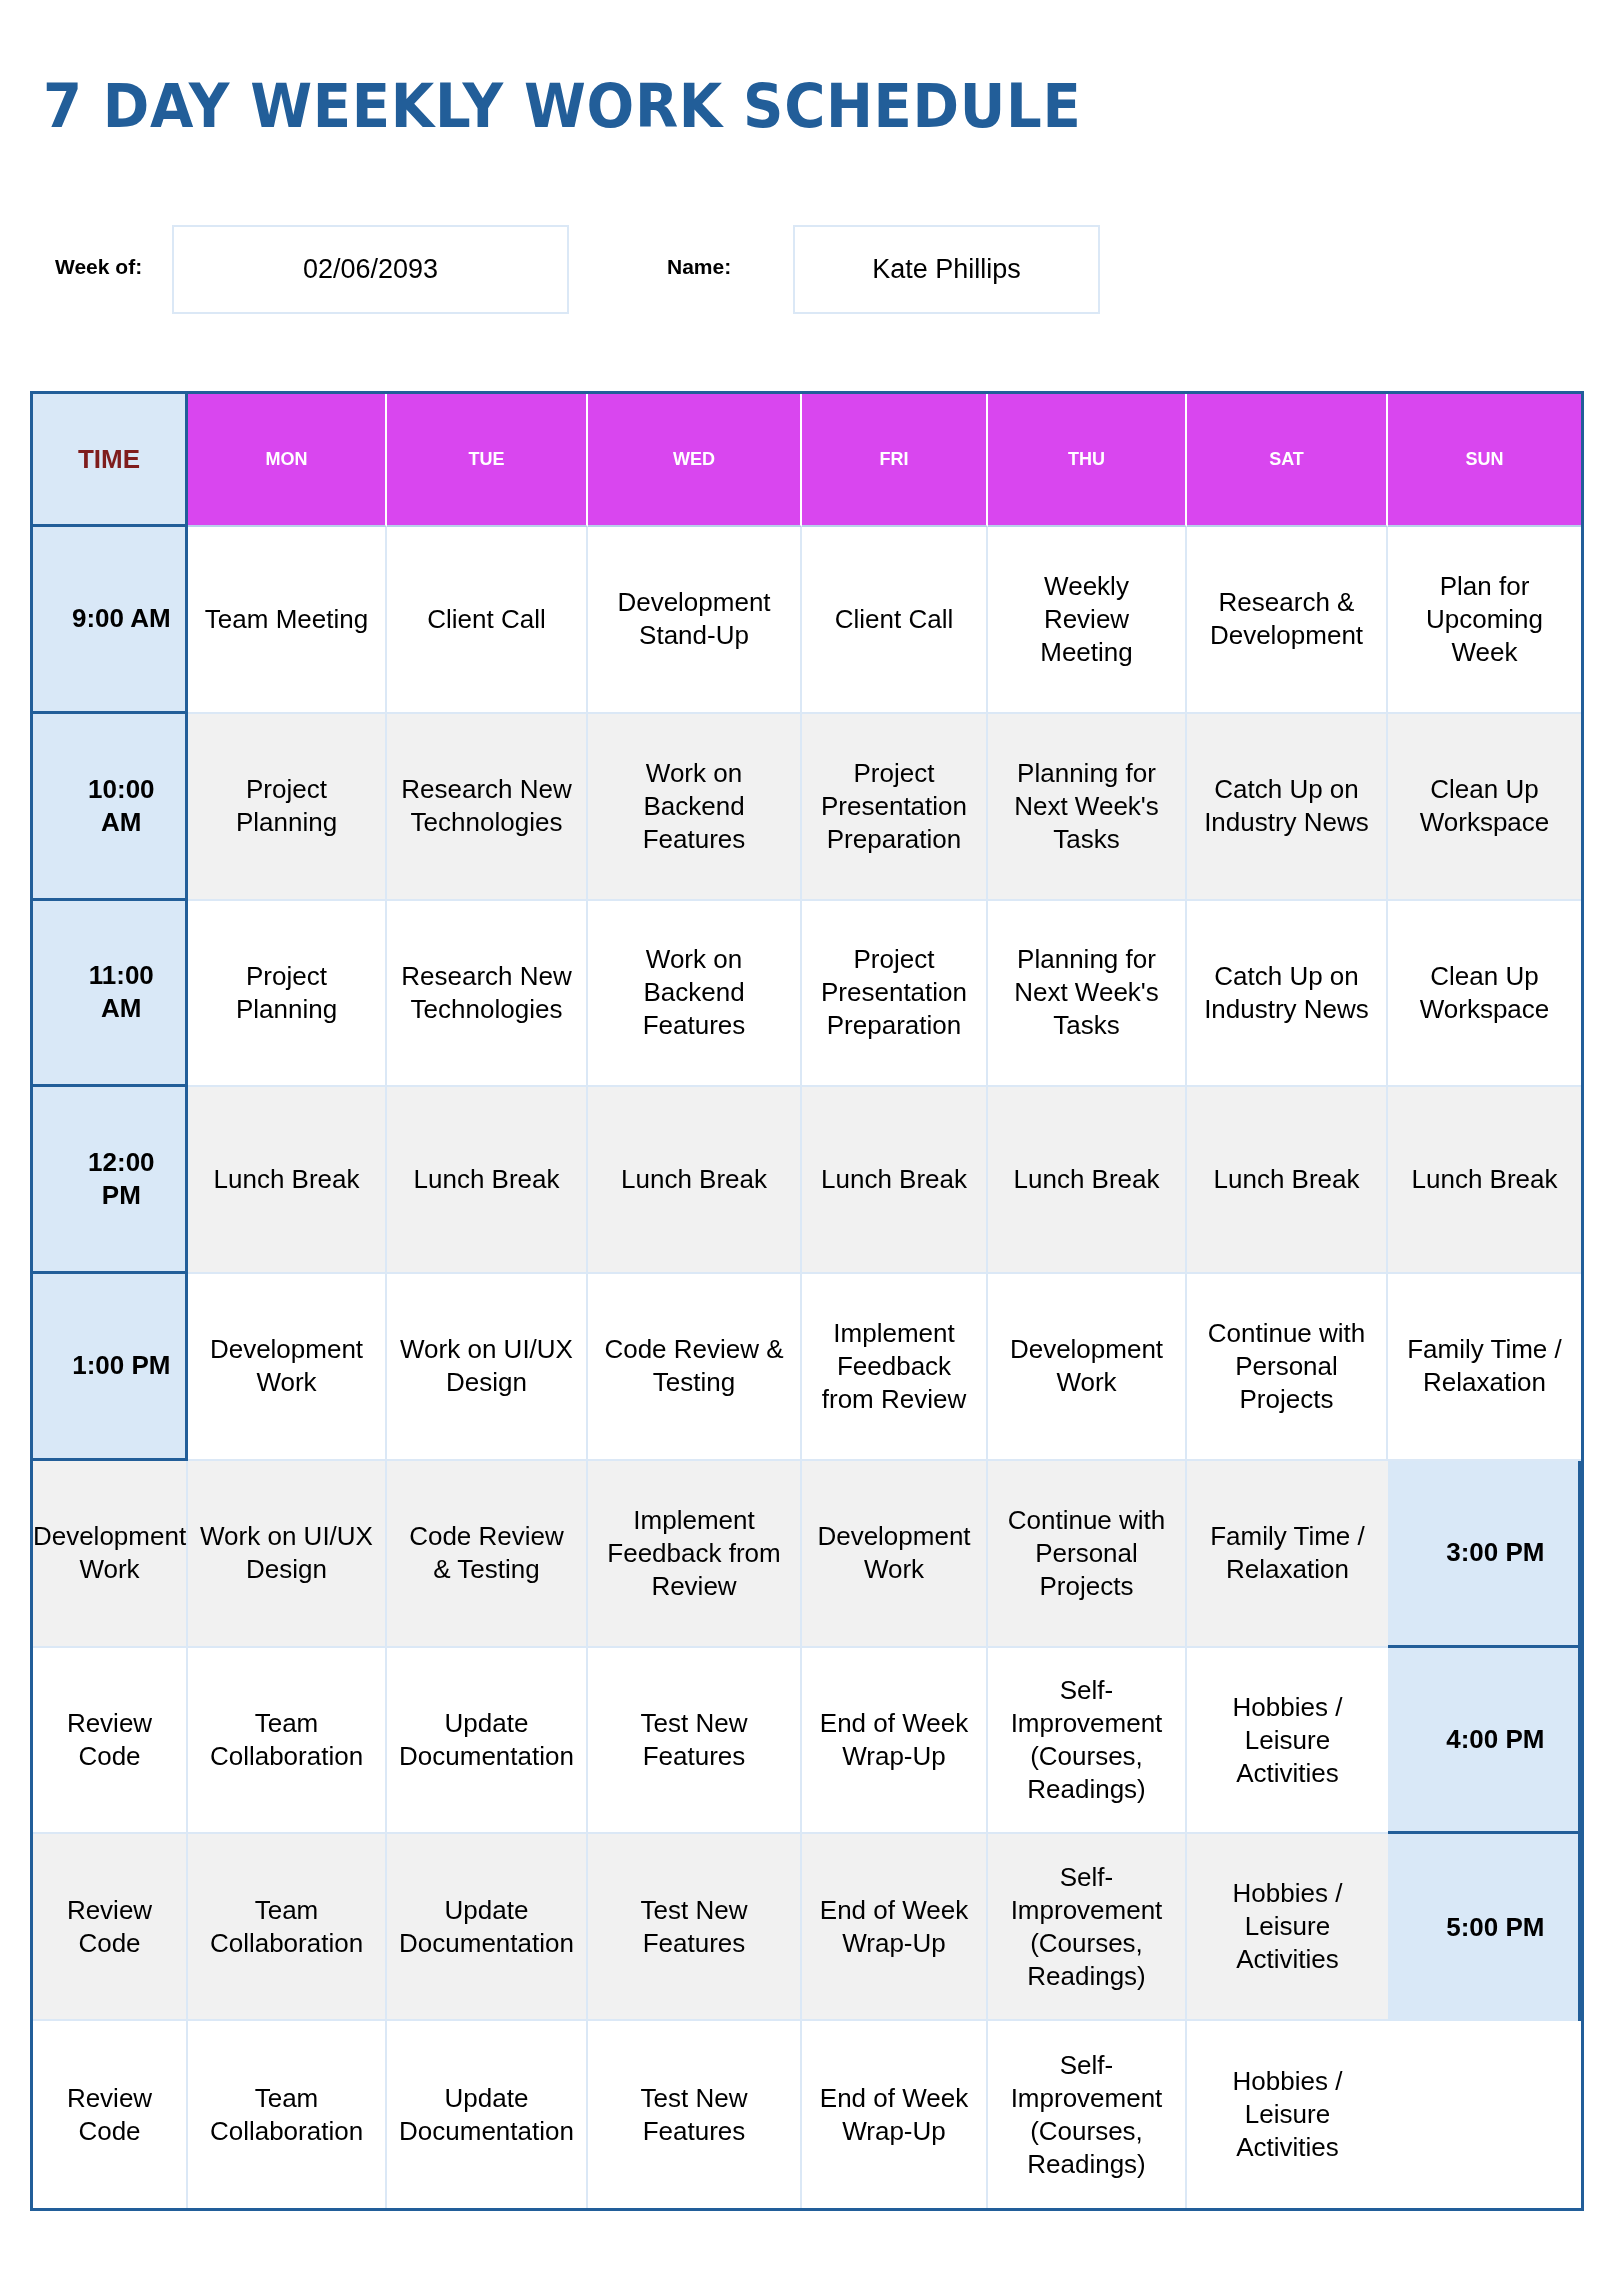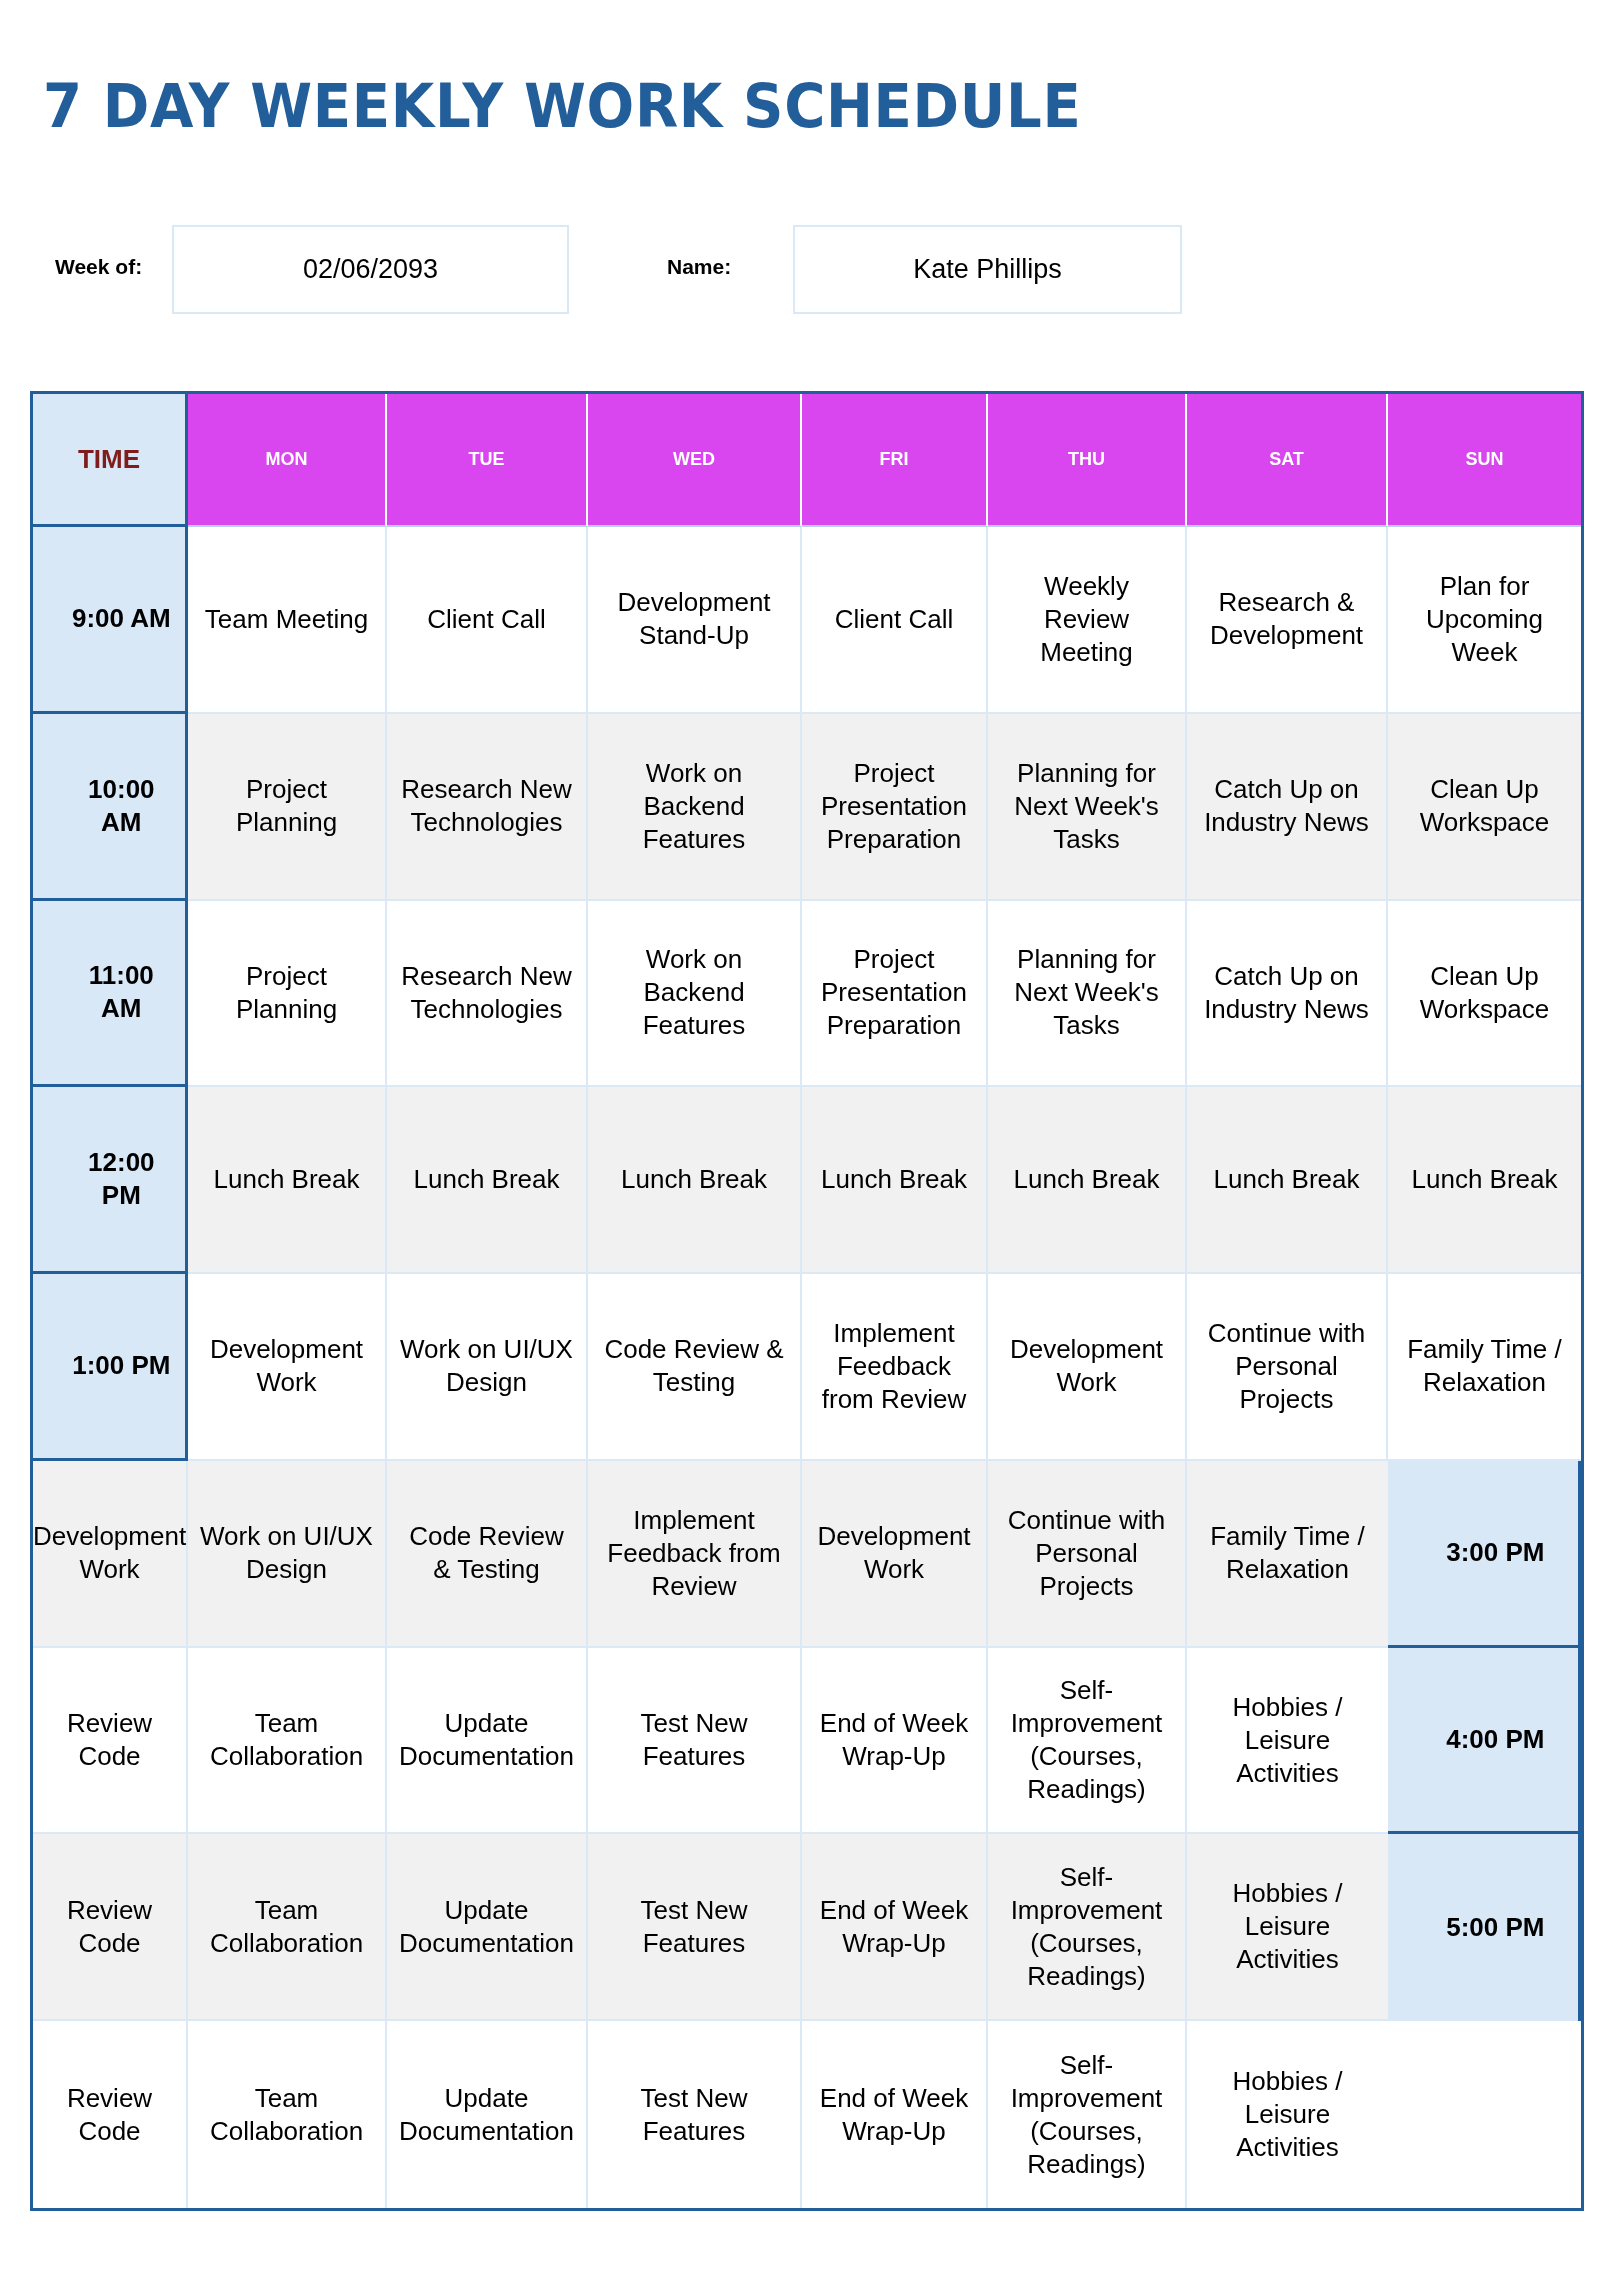--- a/index.html
+++ b/index.html
@@ -60,21 +60,21 @@
 <body>
 
 <div class="title">7 DAY WEEKLY WORK SCHEDULE</div>
 
 <div class="meta-label" style="left:55px;">Week of:</div>
 <div class="meta-box" style="left:172px; width:397px;">
   <span>02/06/2093</span>
 </div>
 
 <div class="meta-label" style="left:667px;">Name:</div>
-<div class="meta-box" style="left:793px; width:389px;">
+<div class="meta-box" style="left:793px; width:307px;">
   <span>Kate Phillips</span>
 </div>
 
 <div class="schedule" id="schedule">
   <div class="cell hdr-time">TIME</div>
   <div class="cell hdr">MON</div>
   <div class="cell hdr">TUE</div>
   <div class="cell hdr">WED</div>
   <div class="cell hdr">FRI</div>
   <div class="cell hdr">THU</div>

